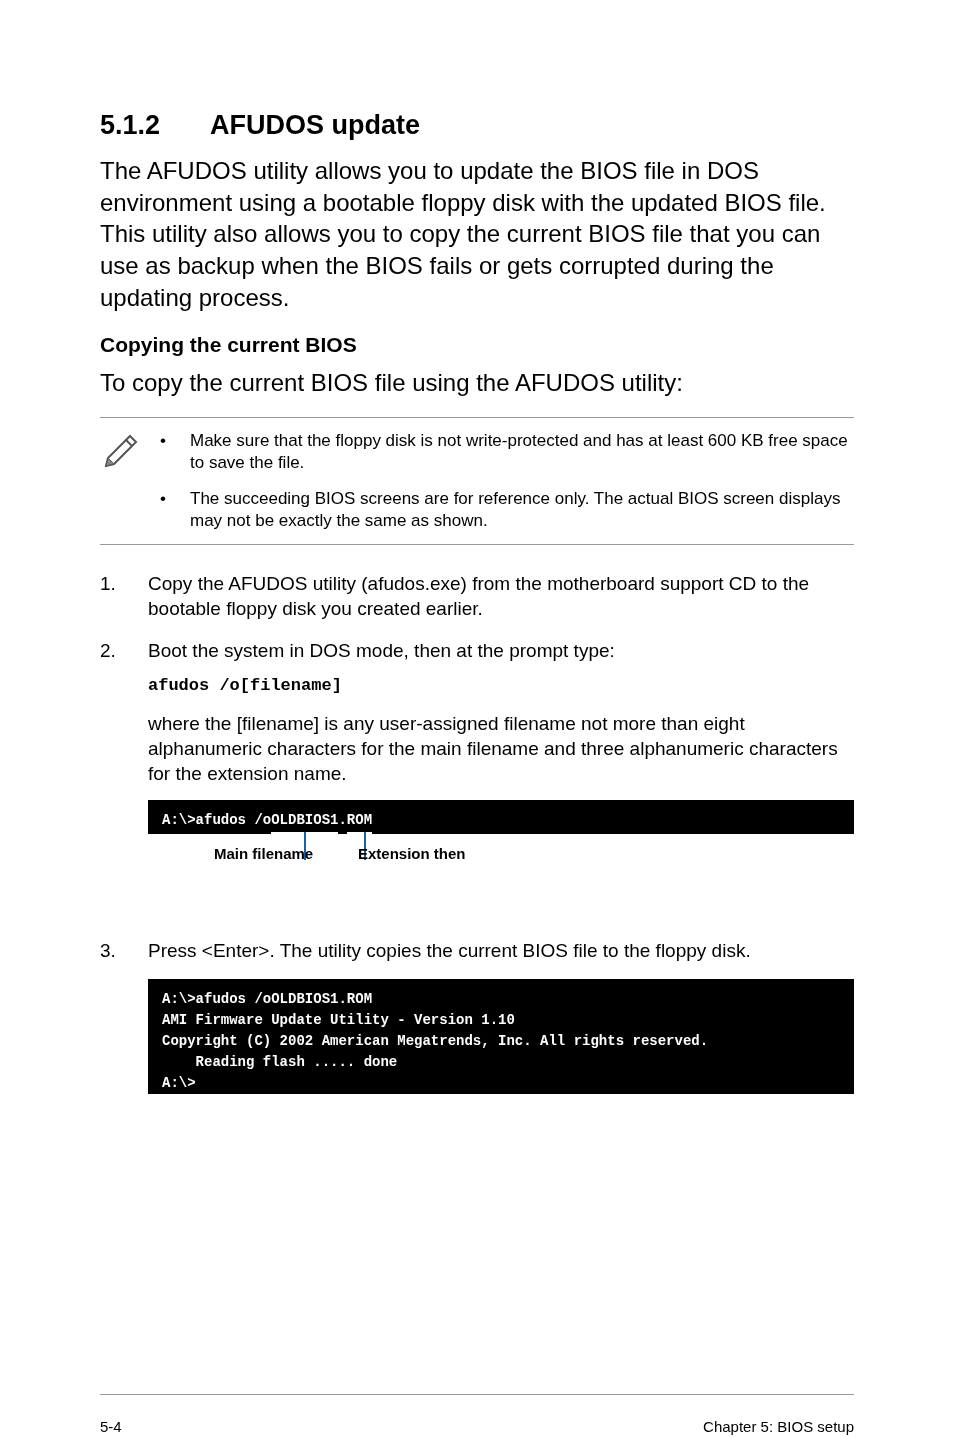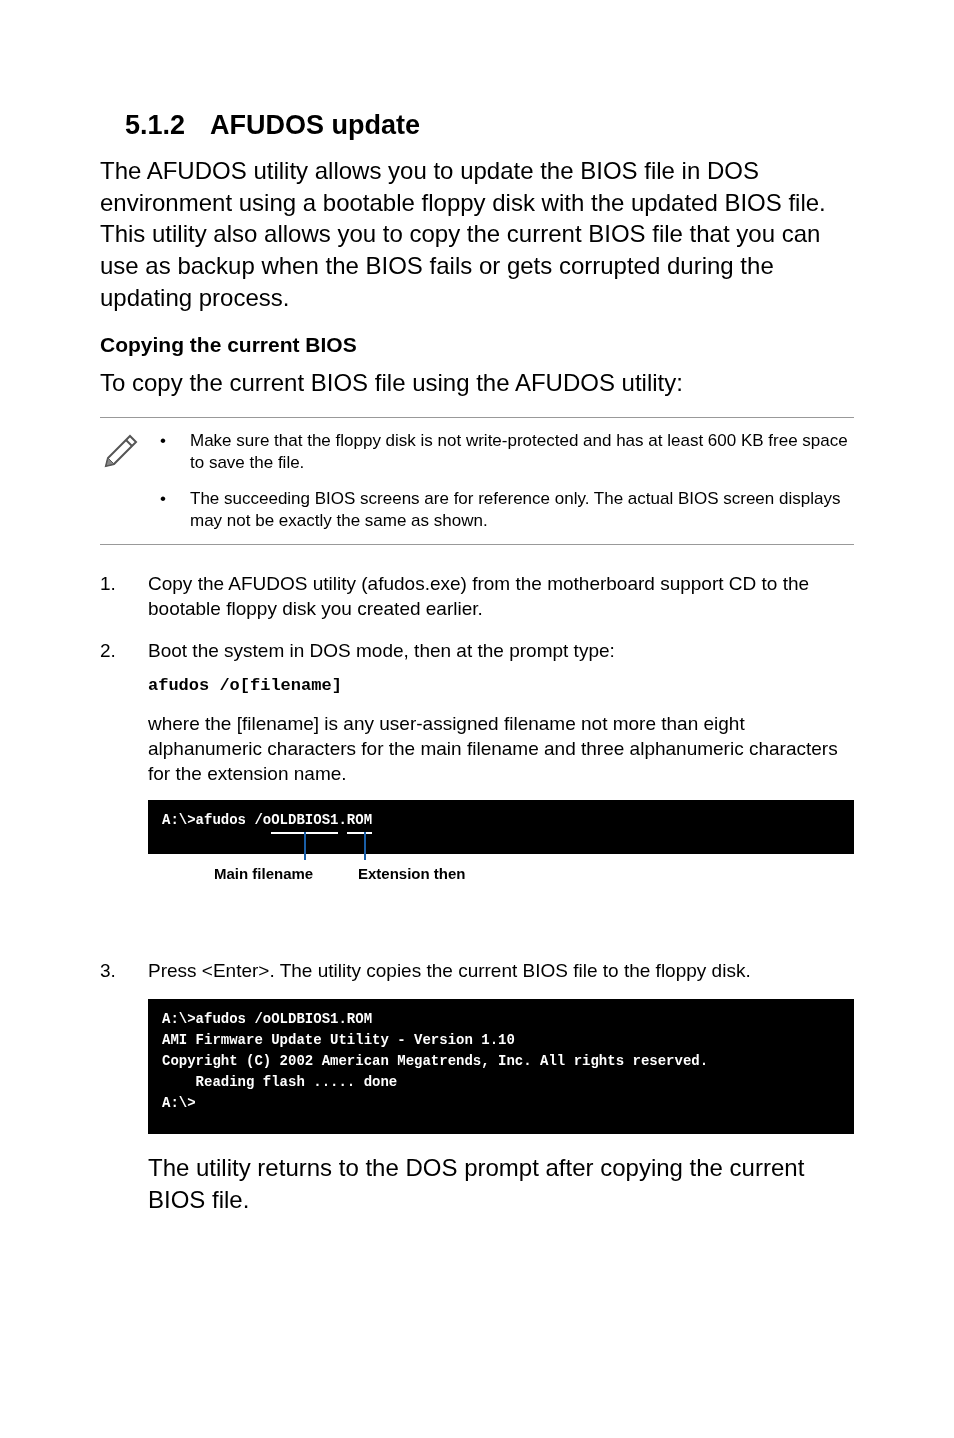--- a/index.html
+++ b/index.html
@@ -1,34 +1,34 @@
 <!DOCTYPE html>
 <html><head>
 <meta charset="utf-8">
 <style>
   * { box-sizing: border-box; margin: 0; padding: 0; }
   html, body { width: 954px; background: #fff; font-family: Arial, Helvetica, sans-serif; color: #000; }
   .page { padding: 110px 100px 40px 100px; }
   h2.section-title { font-size: 27px; font-weight: bold; margin-bottom: 14px; }
-  h2.section-title .num { display: inline-block; width: 110px; text-align: center; }
+  h2.section-title .num { display: inline-block; width: 110px; }
   p.body { font-size: 24px; line-height: 1.32; margin-bottom: 18px; }
   h3.subhead { font-size: 21px; font-weight: bold; margin-top: 20px; margin-bottom: 10px; }
   .note-block { display: flex; border-top: 1px solid #999; border-bottom: 1px solid #999; padding: 12px 0 12px 0; margin: 10px 0 26px 0; }
   .note-icon { width: 60px; flex-shrink: 0; padding-top: 2px; }
   .note-icon svg { width: 40px; height: 40px; }
   .note-list { flex: 1; font-size: 17px; line-height: 1.3; }
   .note-list .bullet-row { display: flex; margin-bottom: 14px; }
   .note-list .bullet-row:last-child { margin-bottom: 0; }
   .note-list .bullet-dot { width: 30px; flex-shrink: 0; }
   ol.steps { list-style: none; counter-reset: step; font-size: 19px; line-height: 1.32; }
   ol.steps > li { display: flex; margin-bottom: 16px; }
   ol.steps > li .stepnum { width: 48px; flex-shrink: 0; }
   ol.steps > li .stepbody { flex: 1; }
   .code-inline { font-family: "Courier New", monospace; font-weight: bold; font-size: 17px; margin: 12px 0 14px 0; }
-  .terminal { background: #000; color: #fff; font-family: "Courier New", monospace; font-size: 14px; font-weight: bold; padding: 10px 14px 20px 14px; margin: 14px 0 8px 0; line-height: 1.5; white-space: pre; position: relative; }
+  .terminal { background: #000; color: #fff; font-family: "Courier New", monospace; font-size: 14px; font-weight: bold; padding: 10px 14px 0 14px; margin: 14px 0 8px 0; line-height: 1.5; white-space: pre; position: relative; }
   .terminal-annot { position: relative; height: 60px; margin-bottom: 20px; text-align: center; }
   .annot-label { position: absolute; font-size: 15px; font-weight: bold; }
   .underline-seg { display: inline-block; border-bottom: 2px solid #fff; padding-bottom: 1px; }
   .vlines { position: absolute; }
   .vline { position: absolute; background: #1a5fa8; width: 2px; }
   .footer { position: relative; margin-top: 300px; border-top: 1px solid #999; padding-top: 23px; font-size: 15px; display: flex; justify-content: space-between; }
   .indent-block { margin-left: 48px; }
 </style>
 </head>
 <body>
@@ -95,21 +95,20 @@
       </div>
     </li>
   </ol>
 
   <div class="indent-block">
     <div class="terminal">A:\&gt;afudos /oOLDBIOS1.ROM
 AMI Firmware Update Utility - Version 1.10
 Copyright (C) 2002 American Megatrends, Inc. All rights reserved.
     Reading flash ..... done
 A:\&gt;</div>
-    <p class="body" style="margin-top:18px;">The utility returns to the DOS prompt after copying the current BIOS file.</p>
   </div>
 
   <div class="footer">
     <span>5-4</span>
     <span>Chapter 5: BIOS setup</span>
   </div>
 
 </div>
 
 </body></html>

